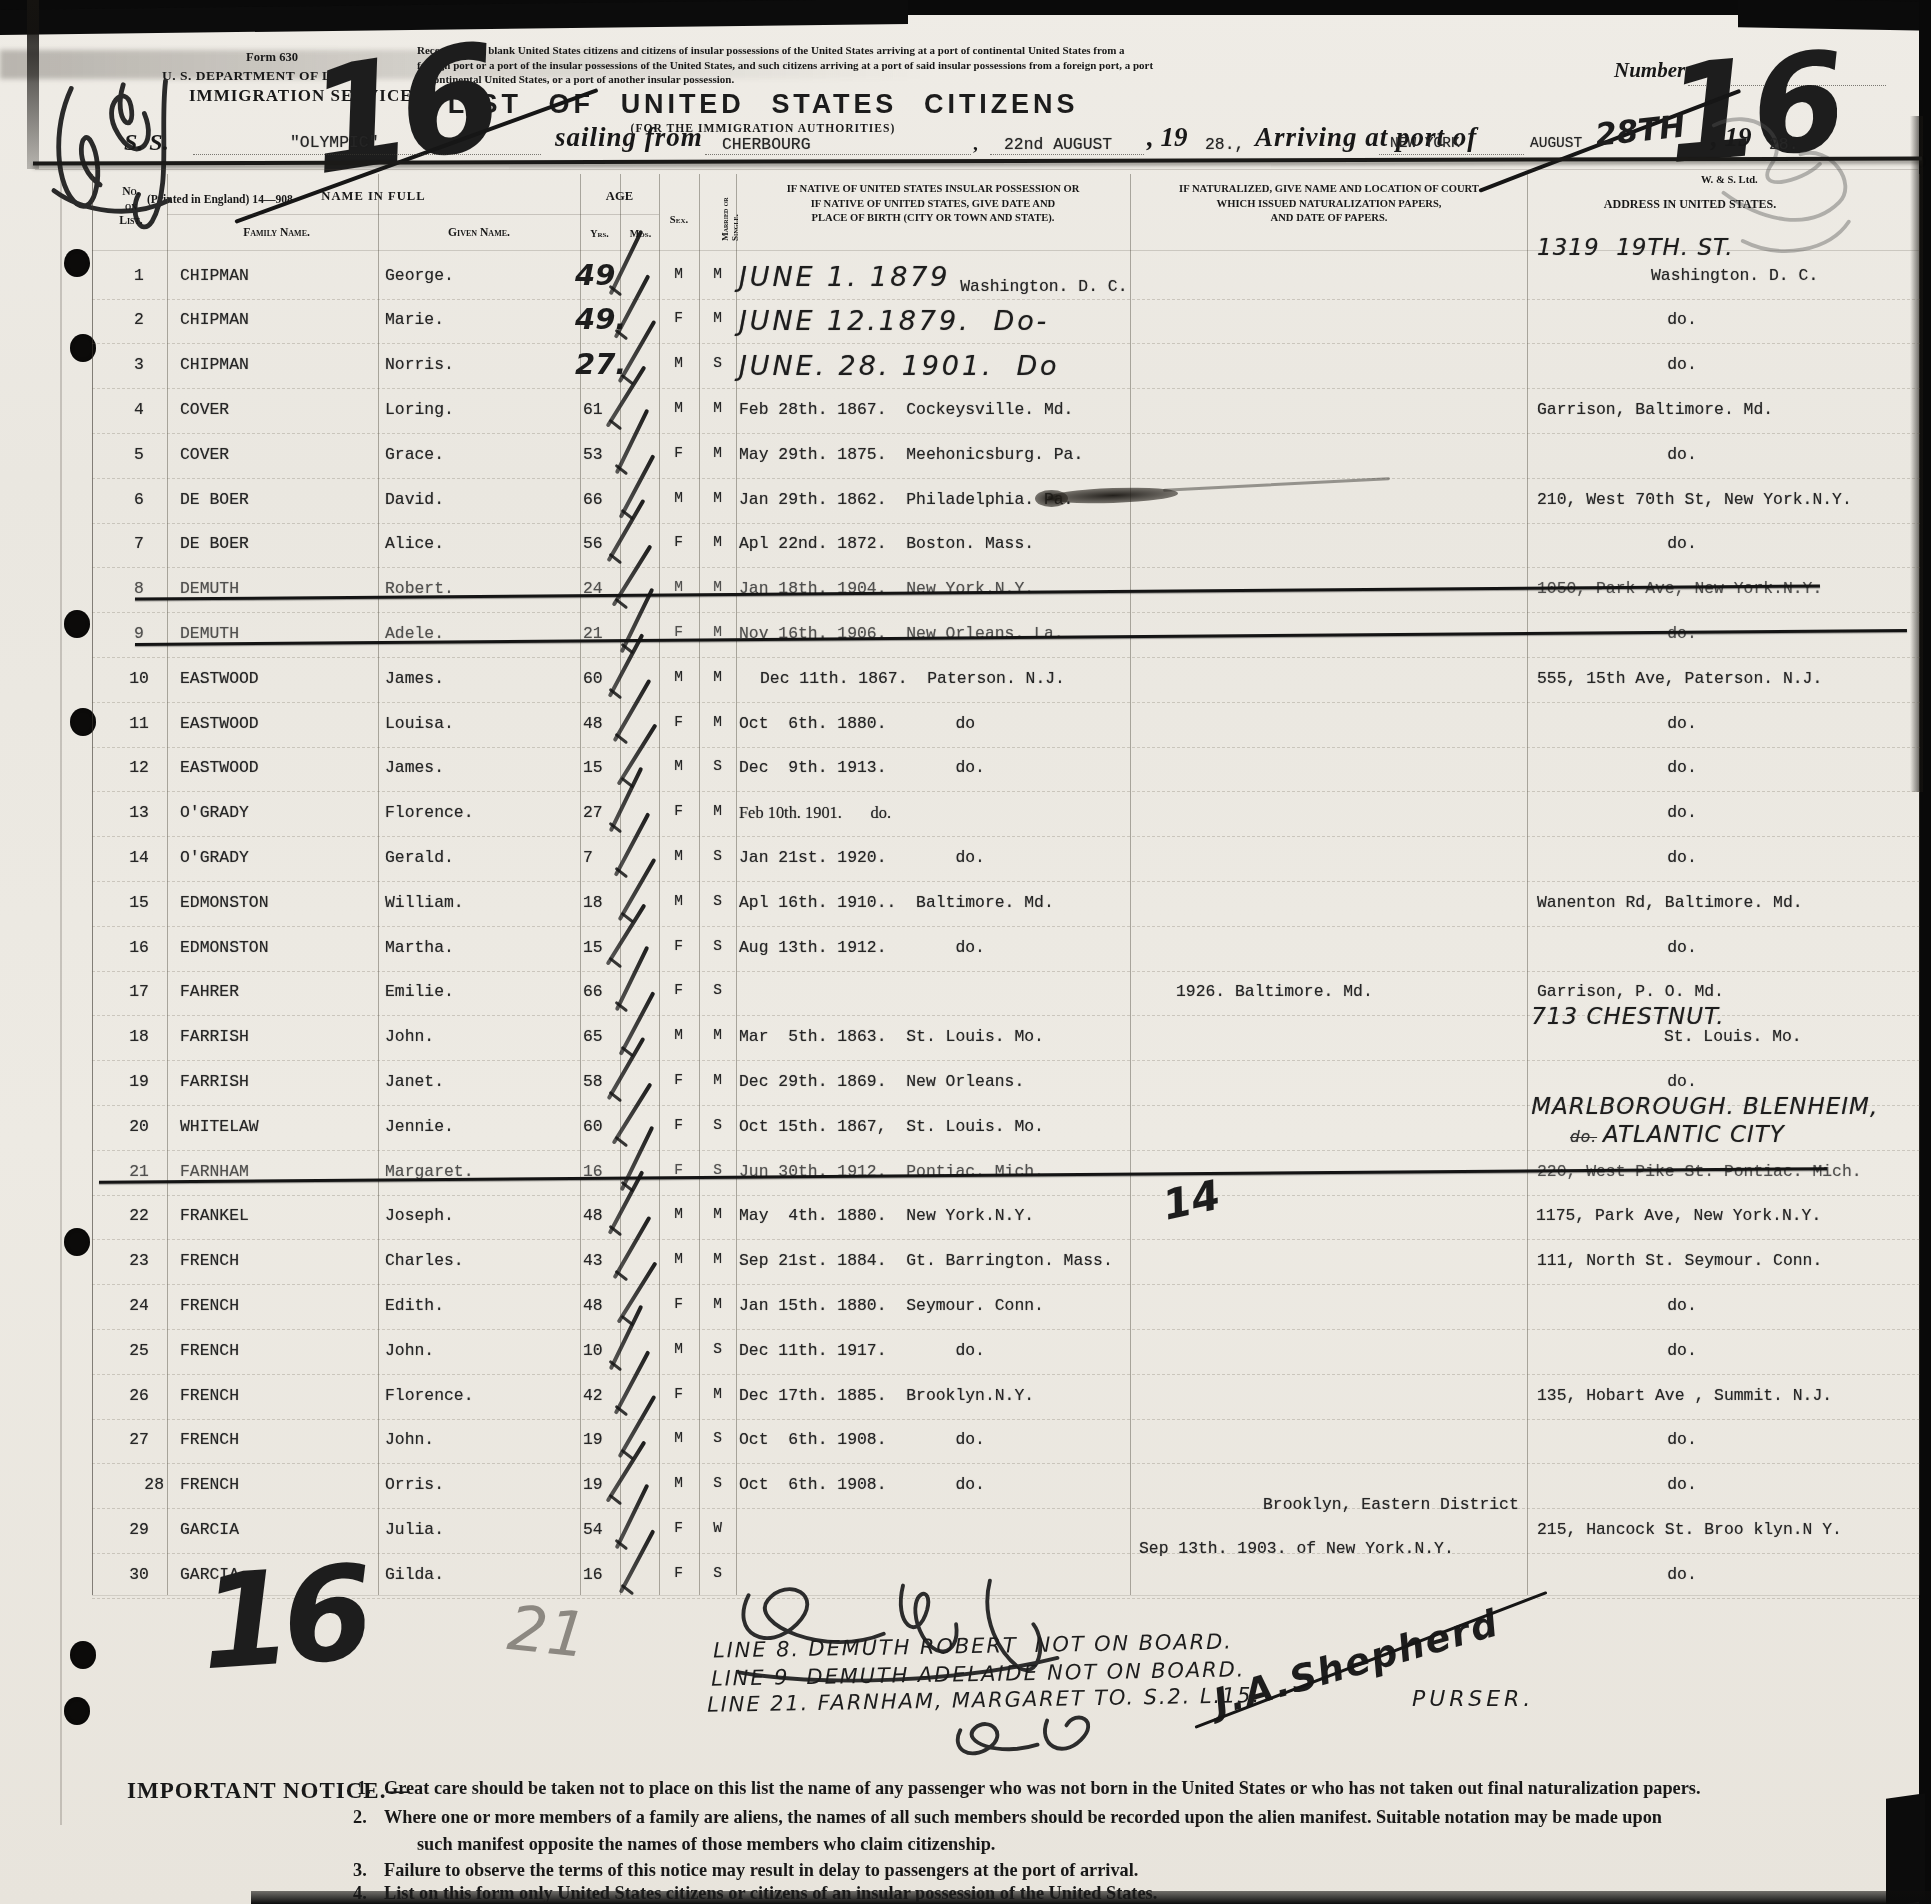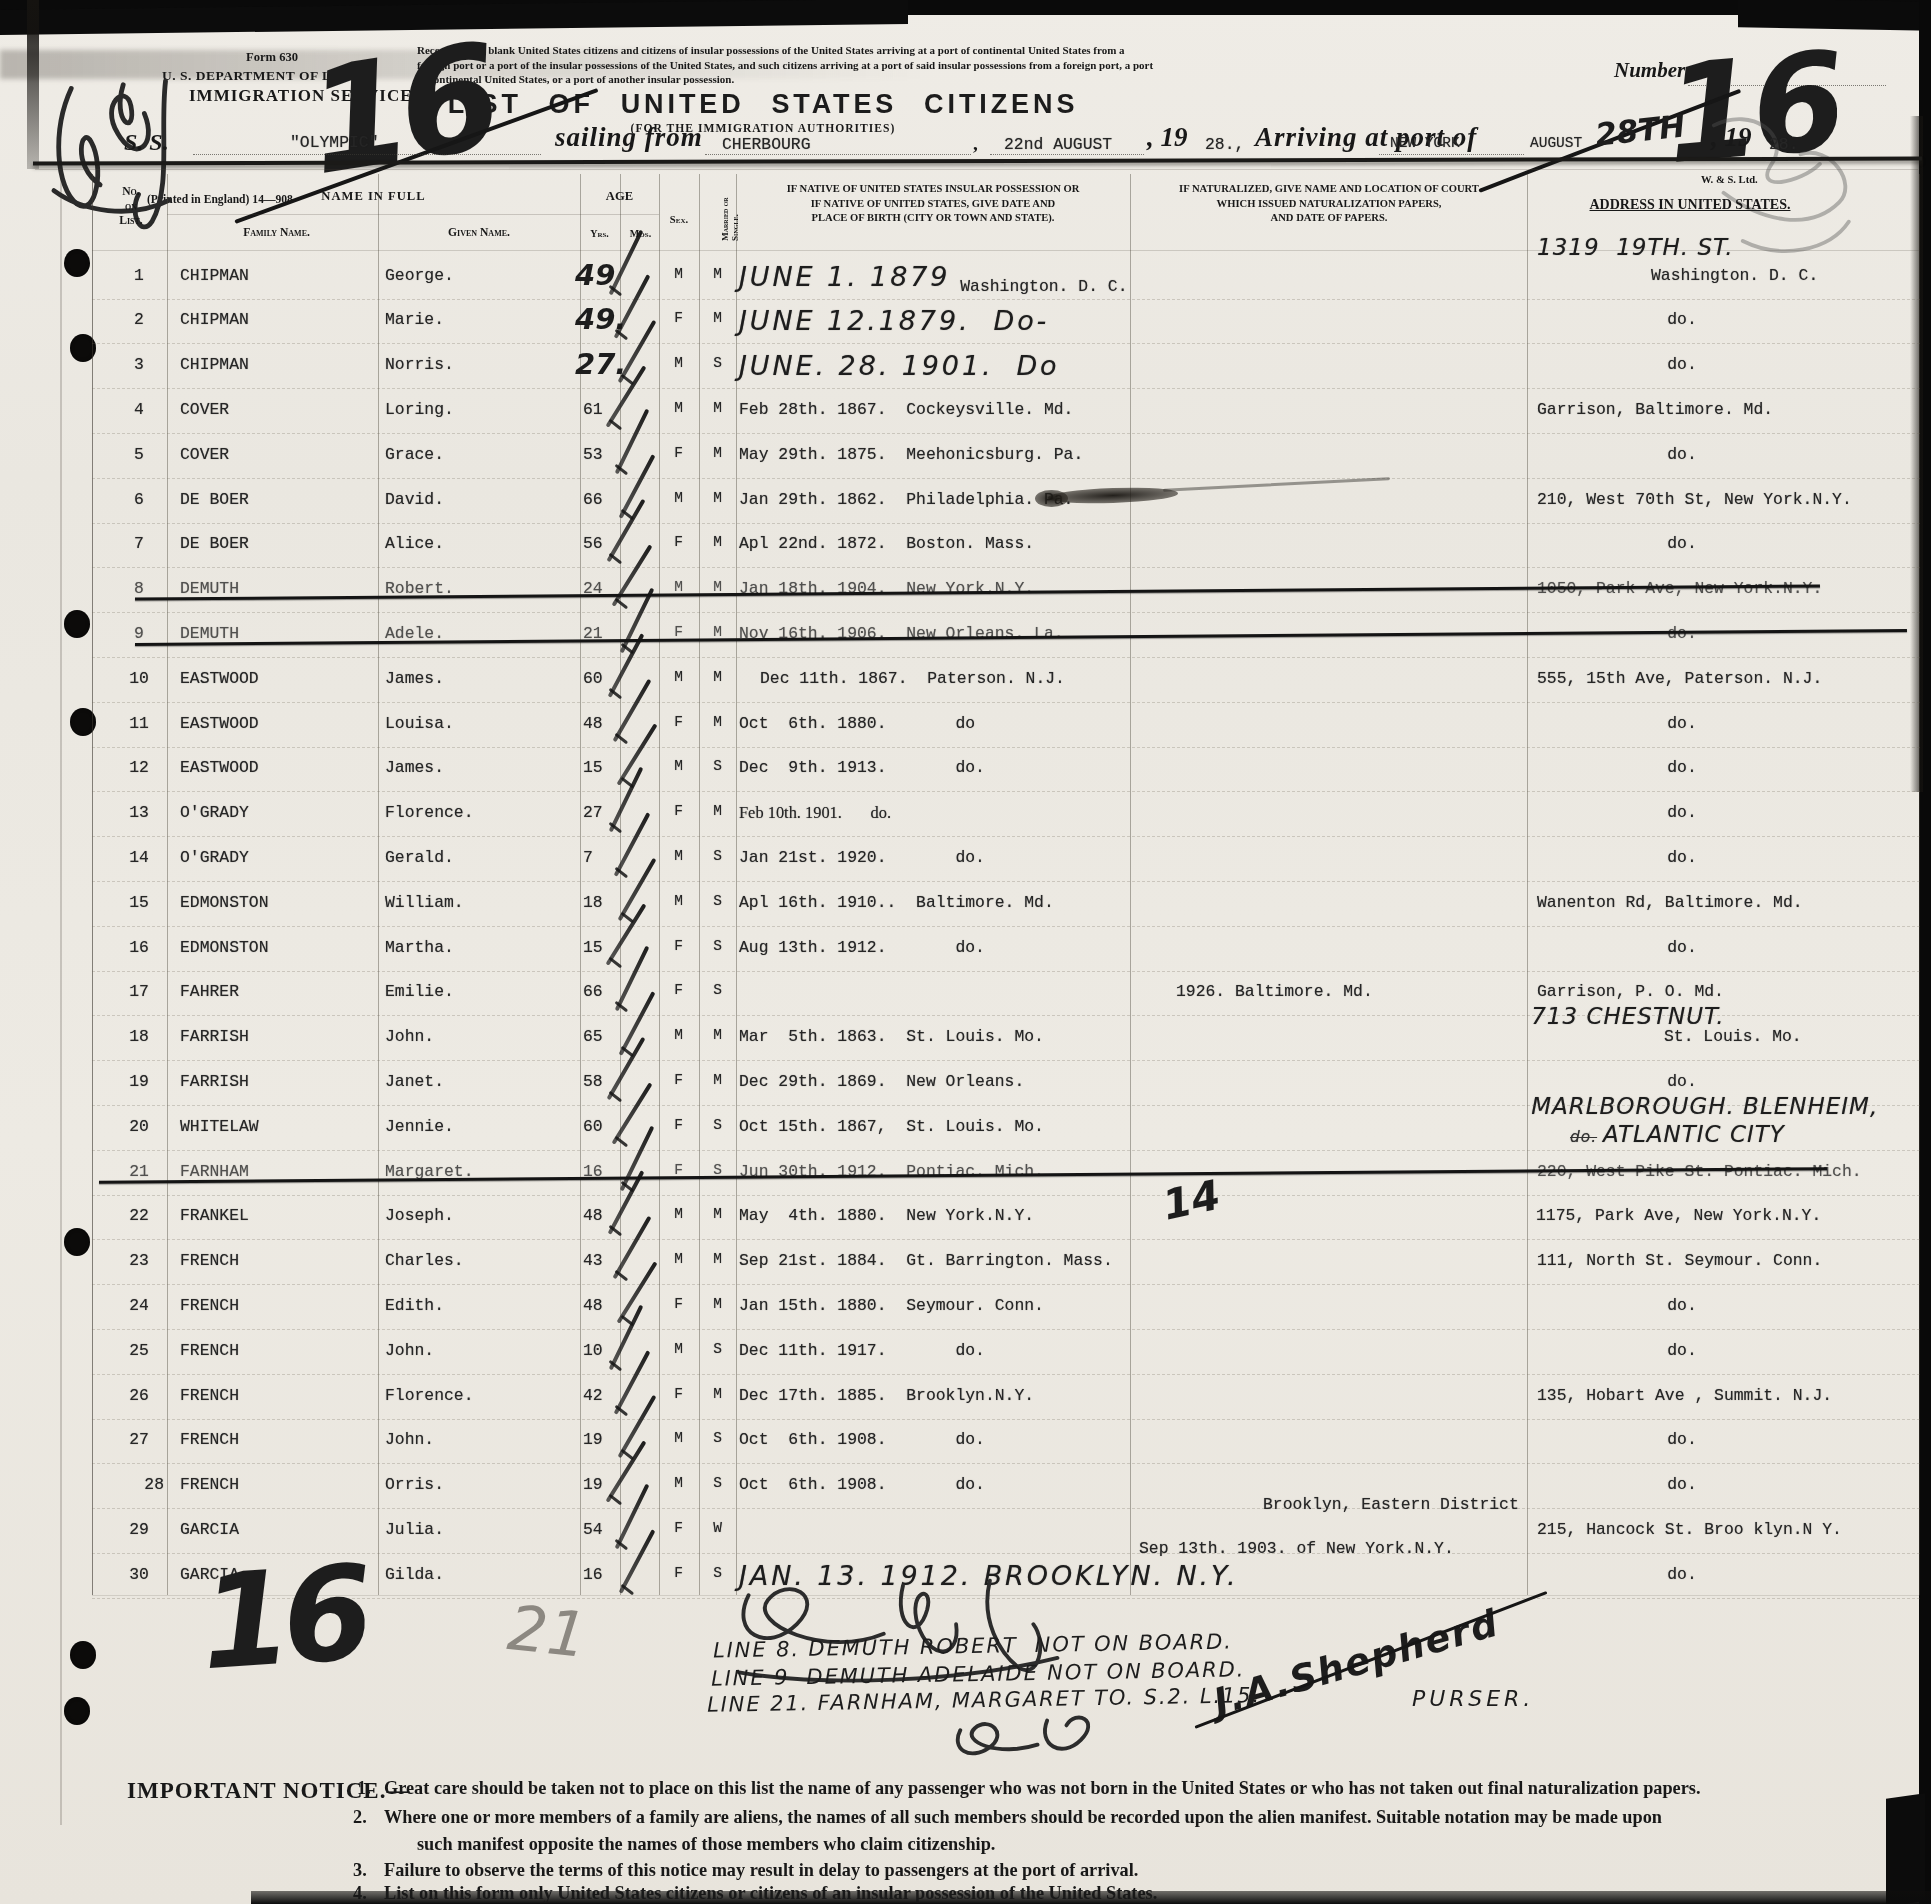--- a/index.html
+++ b/index.html
@@ -154,21 +154,21 @@
     <div class="abs" style="left:738px;top:182px;width:390px;text-align:center;">
       <span class="prt" style="display:block;font-size:10.6px;line-height:14.5px;">IF NATIVE OF UNITED STATES INSULAR POSSESSION OR</span>
       <span class="prt" style="display:block;font-size:10.6px;line-height:14.5px;">IF NATIVE OF UNITED STATES, GIVE DATE AND</span>
       <span class="prt" style="display:block;font-size:10.6px;line-height:14.5px;">PLACE OF BIRTH (CITY OR TOWN AND STATE).</span>
     </div>
     <div class="abs" style="left:1132px;top:182px;width:394px;text-align:center;">
       <span class="prt" style="display:block;font-size:10.6px;line-height:14.5px;">IF NATURALIZED, GIVE NAME AND LOCATION OF COURT</span>
       <span class="prt" style="display:block;font-size:10.6px;line-height:14.5px;">WHICH ISSUED NATURALIZATION PAPERS,</span>
       <span class="prt" style="display:block;font-size:10.6px;line-height:14.5px;font-family:Liberation Serif, serif;">AND DATE OF PAPERS.</span>
     </div>
-    <div class="abs prt" style="left:1529px;top:197px;width:322px;text-align:center;font-size:14px;text-decoration:underline;">ADDRESS IN UNITED STATES.</div>
+    <div class="abs prt" style="left:1529px;top:197px;width:322px;text-align:center;font-size:12px;">ADDRESS IN UNITED STATES.</div>
     <div class="abs hr" style="left:167px;top:214px;width:492px;opacity:.5;"></div>
     <div class="abs hr" style="left:92px;top:250px;width:1828px;opacity:.45;"></div>
   </div>
 
   <div id="vrules">
       <div class="abs vr" style="left: 92px; background: rgba(60, 55, 48, 0.6);"></div>
       <div class="abs vr" style="left: 167px;"></div>
       <div class="abs vr" style="left: 378px;"></div>
       <div class="abs vr" style="left: 580px;"></div>
       <div class="abs vr" style="left: 620px;"></div>
@@ -564,21 +564,20 @@
       </div>
       <div class="trow" style="top: 1563px;">
         <span class="c mono" style="left: 114px; width: 50px; text-align: center;">30</span>
         <span class="c mono" style="left: 180px;">GARCIA</span>
         <span class="c mono" style="left: 385px;">Gilda.</span>
         <span class="c mono" style="left: 583px;">16</span>
         <div class="slash" style="left: 635px; top: -37px; transform: rotate(28deg);"></div>
         <div class="tick" style="left: 626px; top: 19.3px; transform: rotate(-52deg);"></div>
         <span class="c mono" style="left: 664px; width: 29px; text-align: center; font-size: 14.5px;">F</span>
         <span class="c mono" style="left: 701px; width: 33px; text-align: center; font-size: 14.5px;">S</span>
-        <span class="c mono" style="left: 739px;"><span class="hw bhw">JAN. 13. 1912. BROOKLYN. N.Y.</span></span>
         <span class="c mono addr" style="left: 1537px;"><span class="line ctr">do.</span></span>
         <div class="rowline" style="top: 35px;"></div>
       </div>
     </div>
   <div class="abs hr" style="left:92px;top:1595px;width:1828px;opacity:.35;"></div>
 
   <div class="abs blotch" style="left:1048px;top:488px;width:130px;height:14.5px;transform:rotate(-2deg);"></div>
   <div class="abs blotch" style="left:1035px;top:490px;width:33px;height:17.4px;"></div>
   <div class="abs" style="left:1163px;top:483px;width:227px;height:2.9px;background:rgba(45,42,38,.45);transform:rotate(-3deg);border-radius:1.9px;"></div>
 

